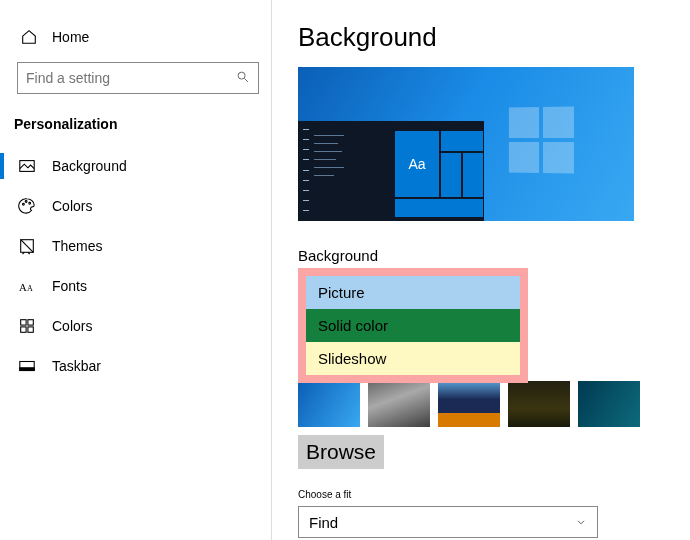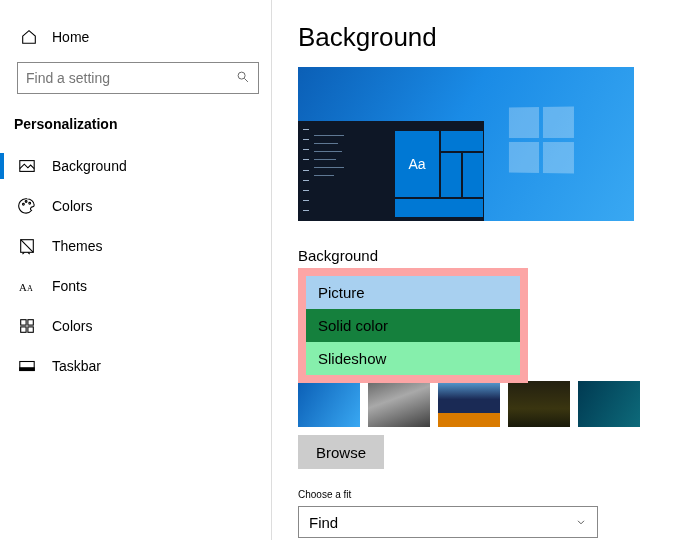--- a/index.html
+++ b/index.html
@@ -28,30 +28,30 @@
     .tile.t2 { grid-row: 1 / 2; grid-column: 2 / span 2; }
     .tile.t3 { grid-row: 2 / 3; grid-column: 2 / 3; }
     .tile.t4 { grid-row: 2 / 3; grid-column: 3 / 4; }
     .tile.t5 { grid-row: 3 / 4; grid-column: 1 / span 3; }
     .win-logo { position: absolute; right: 60px; top: 40px; width: 66px; height: 66px; display: grid; grid-template-columns: 1fr 1fr; grid-template-rows: 1fr 1fr; gap: 4px; transform: perspective(400px) rotateY(-10deg); opacity: 0.4; }
     .win-logo span { background: rgba(255,255,255,0.7); }
     .bg-label { margin-top: 26px; font-size: 15px; margin-bottom: 4px; }
     .dropdown-open { border: 8px solid #fca5a5; width: 230px; position: relative; z-index: 5; }
     .dropdown-open .opt { height: 33px; display: flex; align-items: center; padding-left: 12px; font-size: 15px; cursor: pointer; }
     .opt.selected { background: #a8d0f0; }
-    .opt.hover { background: #86efac; }
+    .opt.hover { background: #fef9c3; }
     .opt.plain { background: #15803d; }
     .thumbs { display: flex; gap: 8px; margin-top: -2px; }
     .thumb { width: 62px; height: 46px; }
     .thumb.t0 { background: linear-gradient(120deg,#0b5fb6,#39a8f2); }
     .thumb.t1 { background: linear-gradient(160deg,#676767,#a9a9a9 40%,#3e3e3e); }
     .thumb.t2 { background: linear-gradient(to top,#d97a00 30%,#1a2a55 30%,#1a2a55 60%,#5aa0d6); }
     .thumb.t3 { background: linear-gradient(to bottom,#232010,#3a3510 60%,#1a1a0a); }
     .thumb.t4 { background: linear-gradient(120deg,#003a52,#0d6a7a); }
-    .browse { margin-top: 8px; width: 86px; height: 34px; background: #ccc; border: none; font-size: 15px; cursor: pointer; text-align: center; }
+    .browse { margin-top: 8px; width: 86px; height: 34px; background: #ccc; border: none; font-size: 21px; cursor: pointer; text-align: center; }
     .fit-label { margin-top: 20px; font-size: 10px; margin-bottom: 6px; }
     .fit-select { width: 300px; height: 32px; border: 1px solid #888; display: flex; align-items: center; justify-content: space-between; padding: 0 10px; cursor: pointer; font-size: 15px; }
     .chev { width: 12px; height: 12px; }
   </style>
 </head>
 <body>
 
 <div class="sidebar">
   <div class="home-row">
     <span class="icon">

